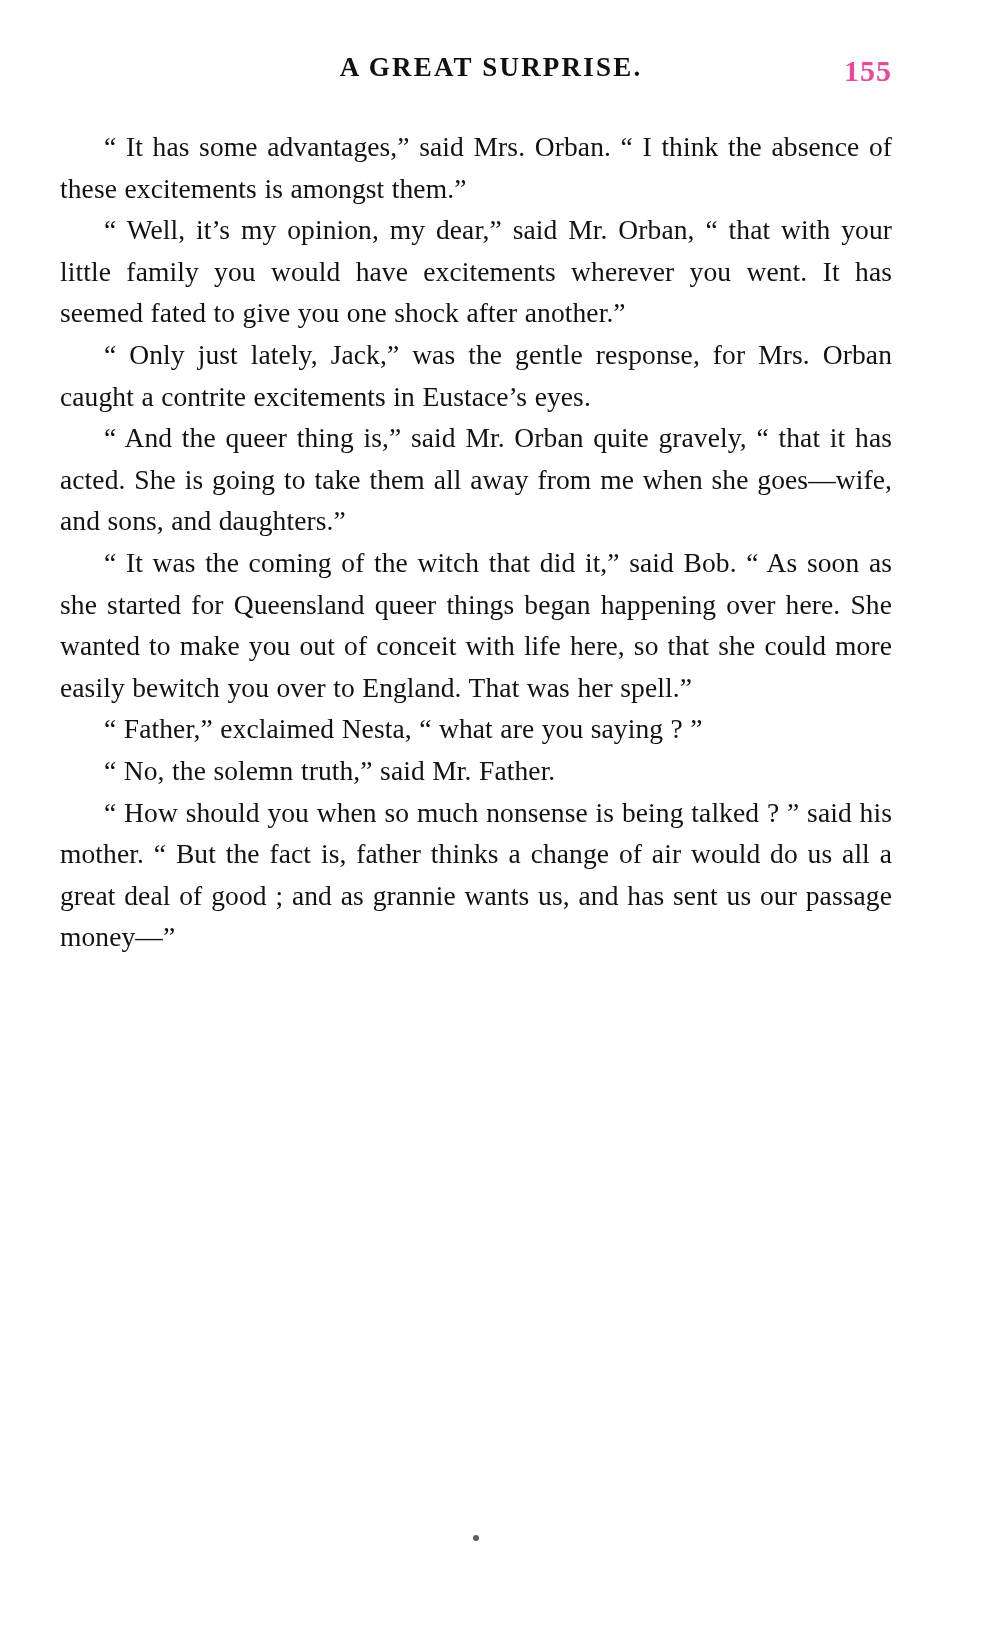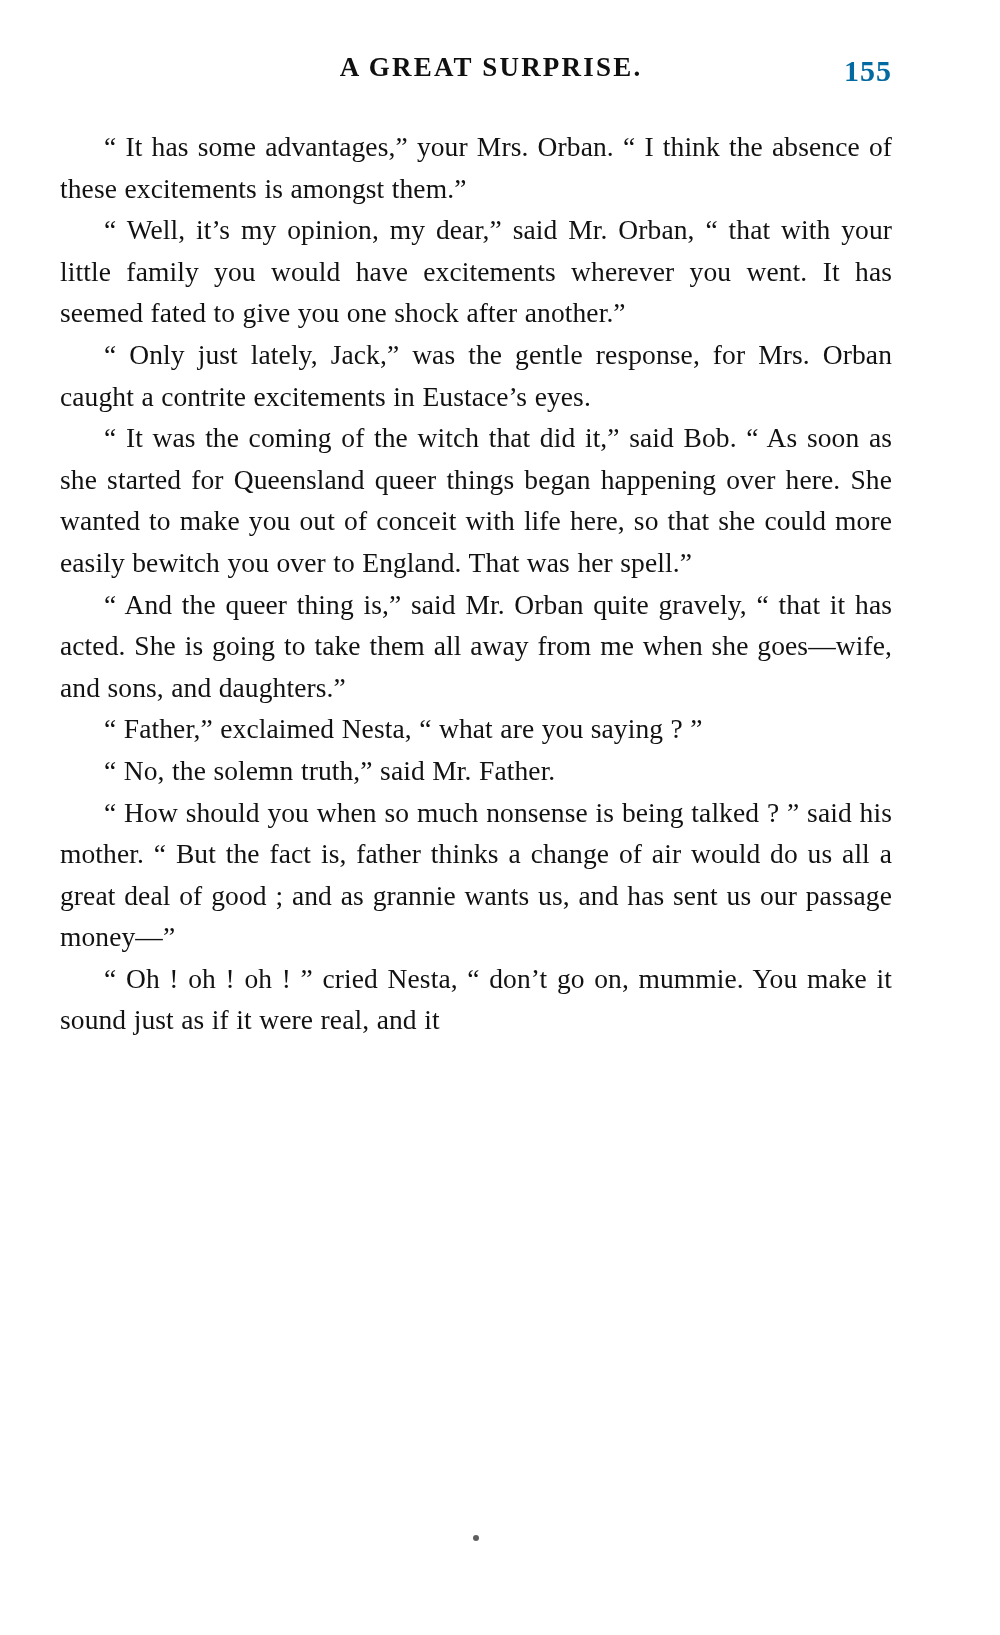--- a/index.html
+++ b/index.html
@@ -42,21 +42,21 @@
     text-transform: uppercase;
     color: #101010;
   }
   .folio {
     position: absolute;
     right: 0;
     top: 2px;
     font-size: 30px;
     font-weight: bold;
     letter-spacing: 1px;
-    color: #0369a1;
+    color: #ec4899;
   }
   .body-text {
     font-size: 27.5px;
     line-height: 41.6px;
     text-align: justify;
     text-justify: inter-word;
     color: #121212;
     letter-spacing: 0.1px;
     word-spacing: 0.5px;
   }
@@ -80,25 +80,24 @@
 <body>
 
 <div class="page">
 
   <div class="header">
     <div class="running-head">A GREAT SURPRISE.</div>
     <div class="folio">155</div>
   </div>
 
   <div class="body-text">
-    <p>“ It has some advantages,” your Mrs. Orban. “ I think the absence of these excitements is amongst them.”</p>
+    <p>“ It has some advantages,” said Mrs. Orban. “ I think the absence of these excitements is amongst them.”</p>
     <p>“ Well, it’s my opinion, my dear,” said Mr. Orban, “ that with your little family you would have excitements wherever you went. It has seemed fated to give you one shock after another.”</p>
     <p>“ Only just lately, Jack,” was the gentle response, for Mrs. Orban caught a contrite excitements in Eustace’s eyes.</p>
+    <p>“ And the queer thing is,” said Mr. Orban quite gravely, “ that it has acted. She is going to take them all away from me when she goes—wife, and sons, and daughters.”</p>
     <p>“ It was the coming of the witch that did it,” said Bob. “ As soon as she started for Queensland queer things began happening over here. She wanted to make you out of conceit with life here, so that she could more easily bewitch you over to England. That was her spell.”</p>
-    <p>“ And the queer thing is,” said Mr. Orban quite gravely, “ that it has acted. She is going to take them all away from me when she goes—wife, and sons, and daughters.”</p>
     <p>“ Father,” exclaimed Nesta, “ what are you saying ? ”</p>
     <p>“ No, the solemn truth,” said Mr. Father.</p>
     <p>“ How should you when so much nonsense is being talked ? ” said his mother. “ But the fact is, father thinks a change of air would do us all a great deal of good ; and as grannie wants us, and has sent us our passage money—”</p>
-    <p>“ Oh ! oh ! oh ! ” cried Nesta, “ don’t go on, mummie. You make it sound just as if it were real, and it</p>
   </div>
 
   <div class="footmark"></div>
 </div>
 
 </body></html>

